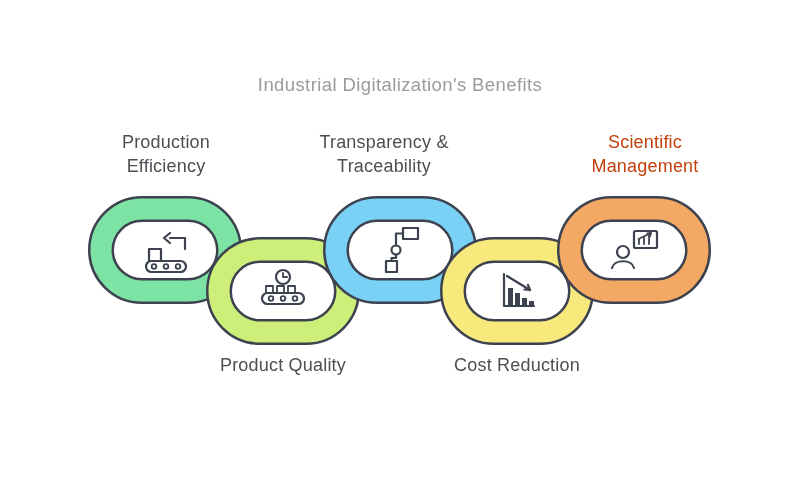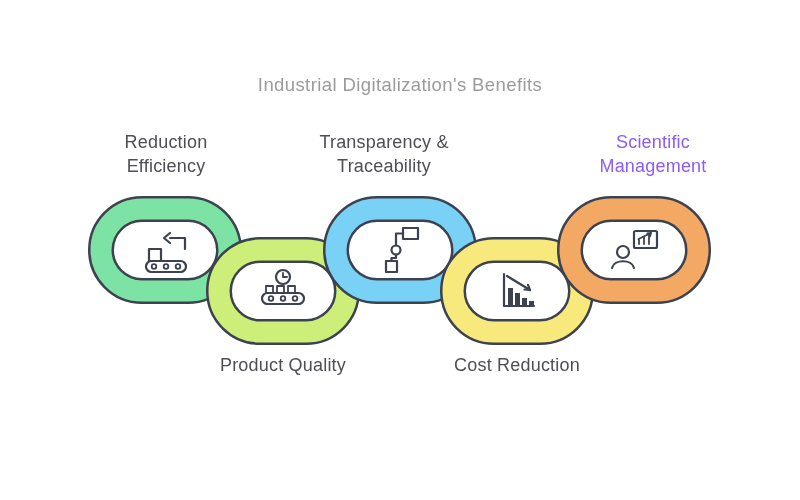--- a/index.html
+++ b/index.html
@@ -35,25 +35,25 @@
   .icon-fill{fill:#3d4250;stroke:none;}
   .icon-thin{stroke-width:1.8;}
 </style>
 </head>
 <body>
 
 <div class="canvas">
 
   <div class="title" style="color: rgb(155, 155, 155);">Industrial Digitalization's Benefits</div>
 
-  <div class="link-label" style="left: 166px; top: 130px; color: rgb(79, 78, 85);">Reduction
+  <div class="link-label" style="left: 166px; top: 130px; color: rgb(79, 78, 85);">Production
 Efficiency</div>
   <div class="link-label" style="left: 384px; top: 130px; color: rgb(79, 78, 85);">Transparency &amp;
 Traceability</div>
-  <div class="link-label" style="left: 645px; top: 130px; color: #8b5cf6; margin-left: 8px;">Scientific
+  <div class="link-label" style="left: 645px; top: 130px; color: #c2410c;">Scientific
 Management</div>
   <div class="link-label" style="left: 517px; top: 353px; color: rgb(79, 78, 85);">Cost Reduction</div>
   <div class="link-label" style="left: 283px; top: 353px; color: rgb(79, 78, 85);">Product Quality</div>
 
   <svg class="chain-svg" width="800" height="500" viewBox="0 0 800 500">
 
     <g>
       <rect class="edge" x="101" y="209" width="128" height="82" rx="41" style="stroke: rgb(61, 66, 80);"></rect>
       <rect class="band" x="101" y="209" width="128" height="82" rx="41" style="stroke: rgb(124, 227, 164);"></rect>
       <g class="icon">

